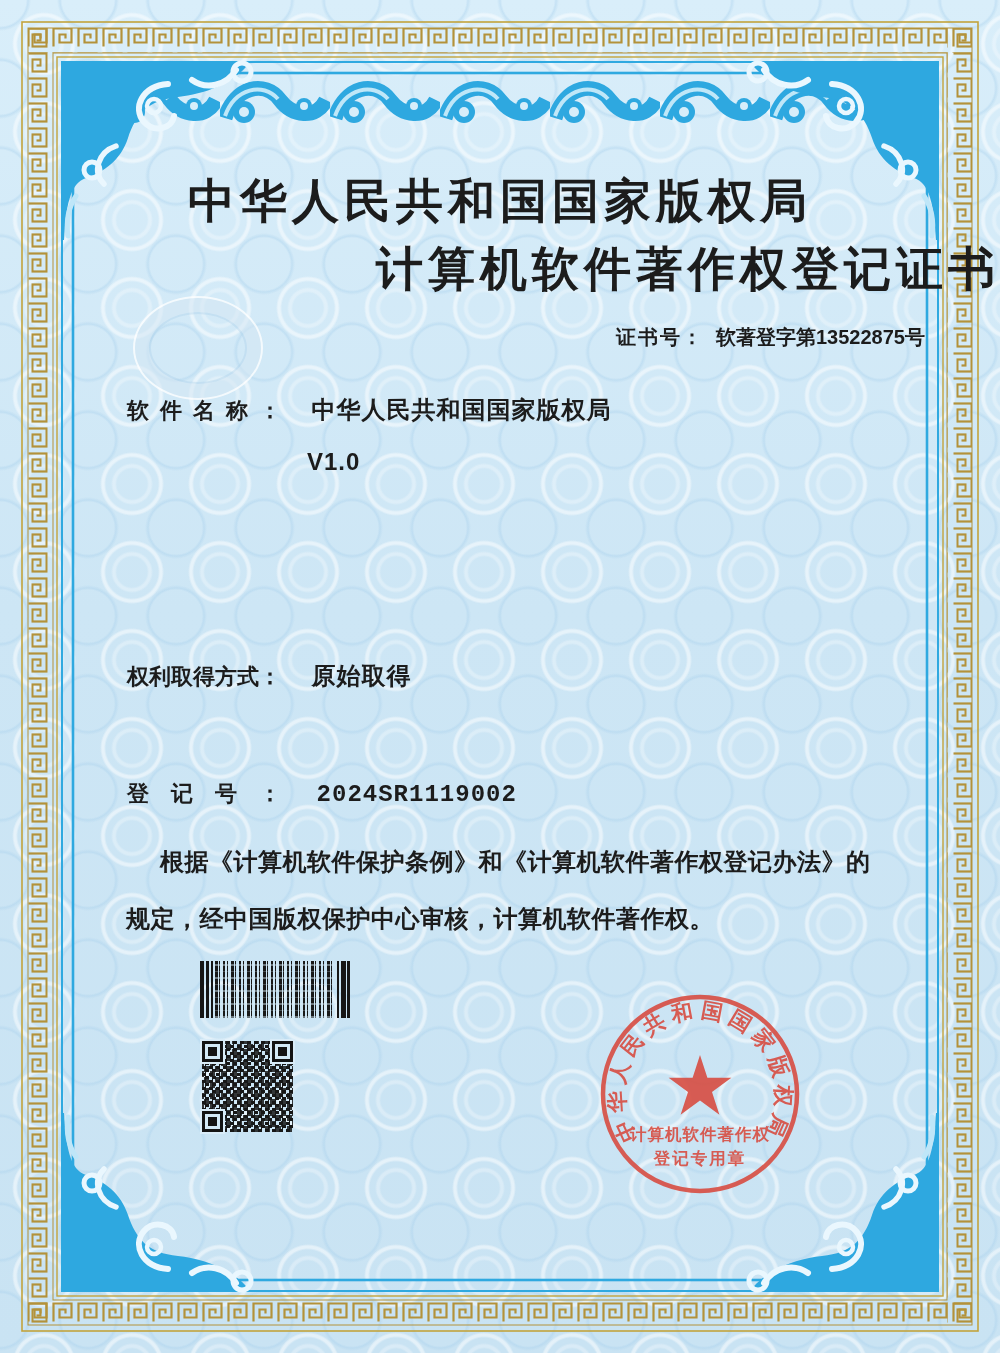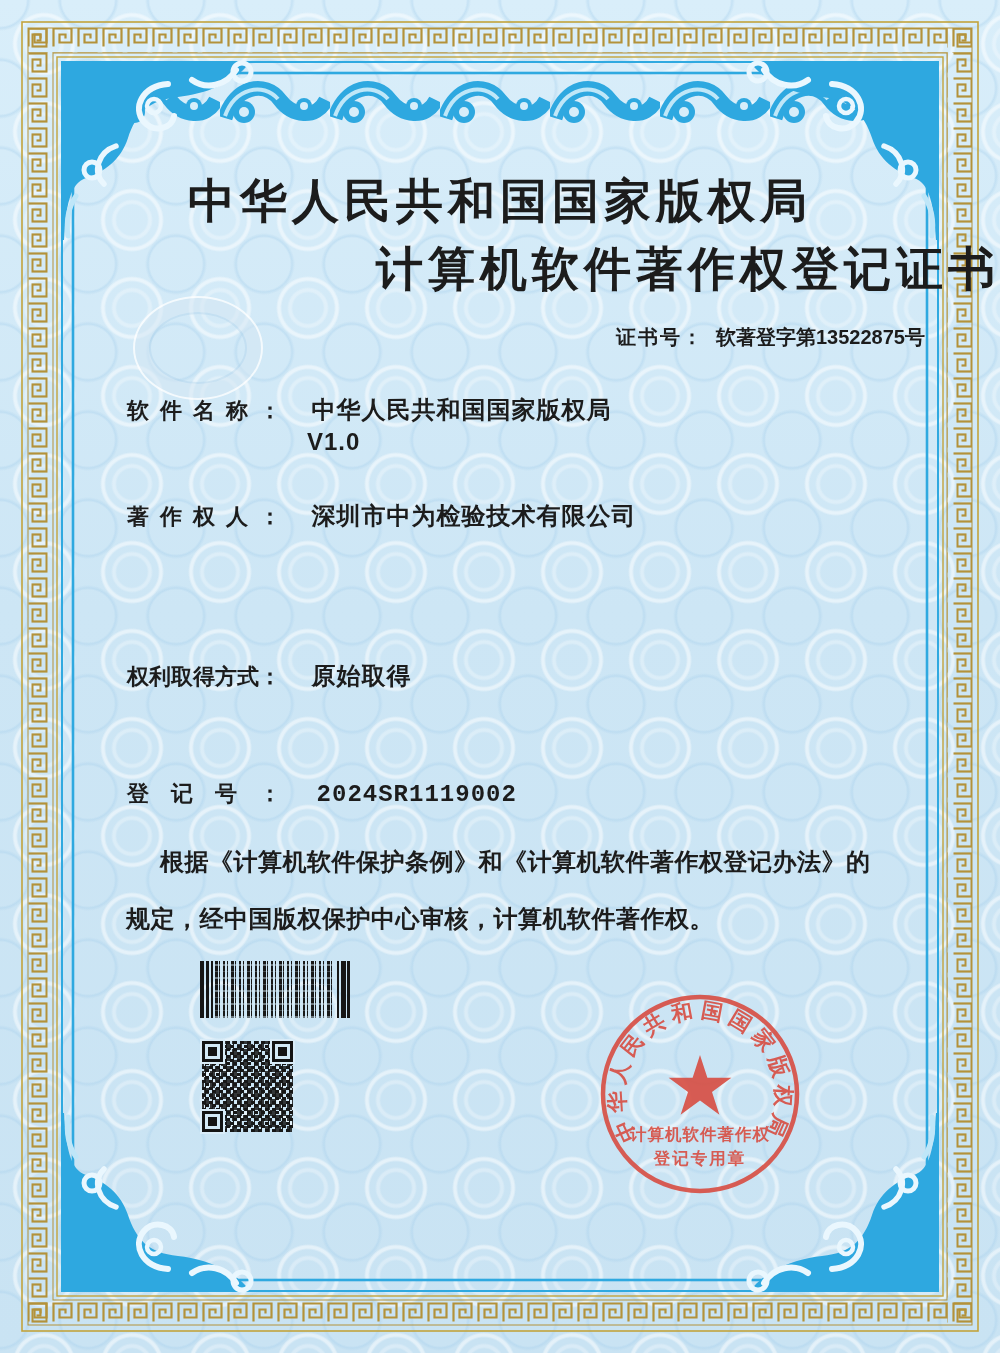--- a/index.html
+++ b/index.html
@@ -31,21 +31,21 @@
   .title.t1{top:162px;}
   .title.t2{top:230px;text-align:right;}
   .certno{position:absolute; left:616px; top:316px; font-size:20px; font-weight:bold; white-space:nowrap;}
   .certno .lbl{letter-spacing:2px; margin-right:12px;}
   .field-row{position:absolute; left:127px; white-space:nowrap;}
   .field-label{
     display:inline-block; width:154px; font-size:22px; font-weight:bold;
     text-align:justify; text-align-last:justify; vertical-align:baseline;
   }
   .field-value{display:inline-block; margin-left:26px; font-size:24px; font-weight:bold; letter-spacing:1px;}
-  .value-line2{position:absolute; left:307px; font-size:24px; font-weight:bold; letter-spacing:1px;}
+  .value-line2{position:absolute; left:307px; font-size:24px; font-weight:bold; letter-spacing:1px;margin-top:20px;}
   .statement{position:absolute; font-size:24px; font-weight:bold; letter-spacing:0.5px; white-space:nowrap;}
   .barcode{
     position:absolute; left:200px; top:953px; width:150px; height:57px;
     background:
       linear-gradient(90deg,#161616 0 4px,rgba(0,0,0,0) 4px 6px,#161616 6px 9px,rgba(0,0,0,0) 9px 11px,#161616 11px 13px,rgba(0,0,0,0) 13px) left top/15px 100% no-repeat,
       linear-gradient(90deg,rgba(0,0,0,0) 0 2px,#161616 2px 4px,rgba(0,0,0,0) 4px 6px,#161616 6px 11px,rgba(0,0,0,0) 11px 12px,#161616 12px 15px) right top/15px 100% no-repeat,
       repeating-linear-gradient(90deg,#181818 0 3px,rgba(0,0,0,0) 3px 4px,#181818 4px 5px,rgba(0,0,0,0) 5px 8px,#181818 8px 10px,rgba(0,0,0,0) 10px 12px,#181818 12px 13px,rgba(0,0,0,0) 13px 16px) 15px 0/120px 100% no-repeat;
   }
   .barcode::after{
     content:""; position:absolute; left:14px; right:14px; top:0; bottom:0;
@@ -129,24 +129,20 @@
     <div class="certno">
       <span class="lbl">证书号：</span><span>软著登字第13522875号</span>
     </div>
 
     <div class="field-row" style="top:386px;">
       <span class="field-label">软件名称：</span>
       <span class="field-value">中华人民共和国国家版权局</span>
     </div>
     <div class="value-line2" style="top:420px;">V1.0</div>
 
-    <div class="field-row" style="top:492px;">
-      <span class="field-label">著作权人：</span>
-      <span class="field-value">深圳市中为检验技术有限公司</span>
-    </div>
 
     <div class="field-row" style="top:652px;">
       <span class="field-label">权利取得方式：</span>
       <span class="field-value">原始取得</span>
     </div>
 
 
     <div class="field-row" style="top:771px;font-family:Liberation Mono, monospace;">
       <span class="field-label">登记号：</span>
       <span class="field-value">2024SR1119002</span>

